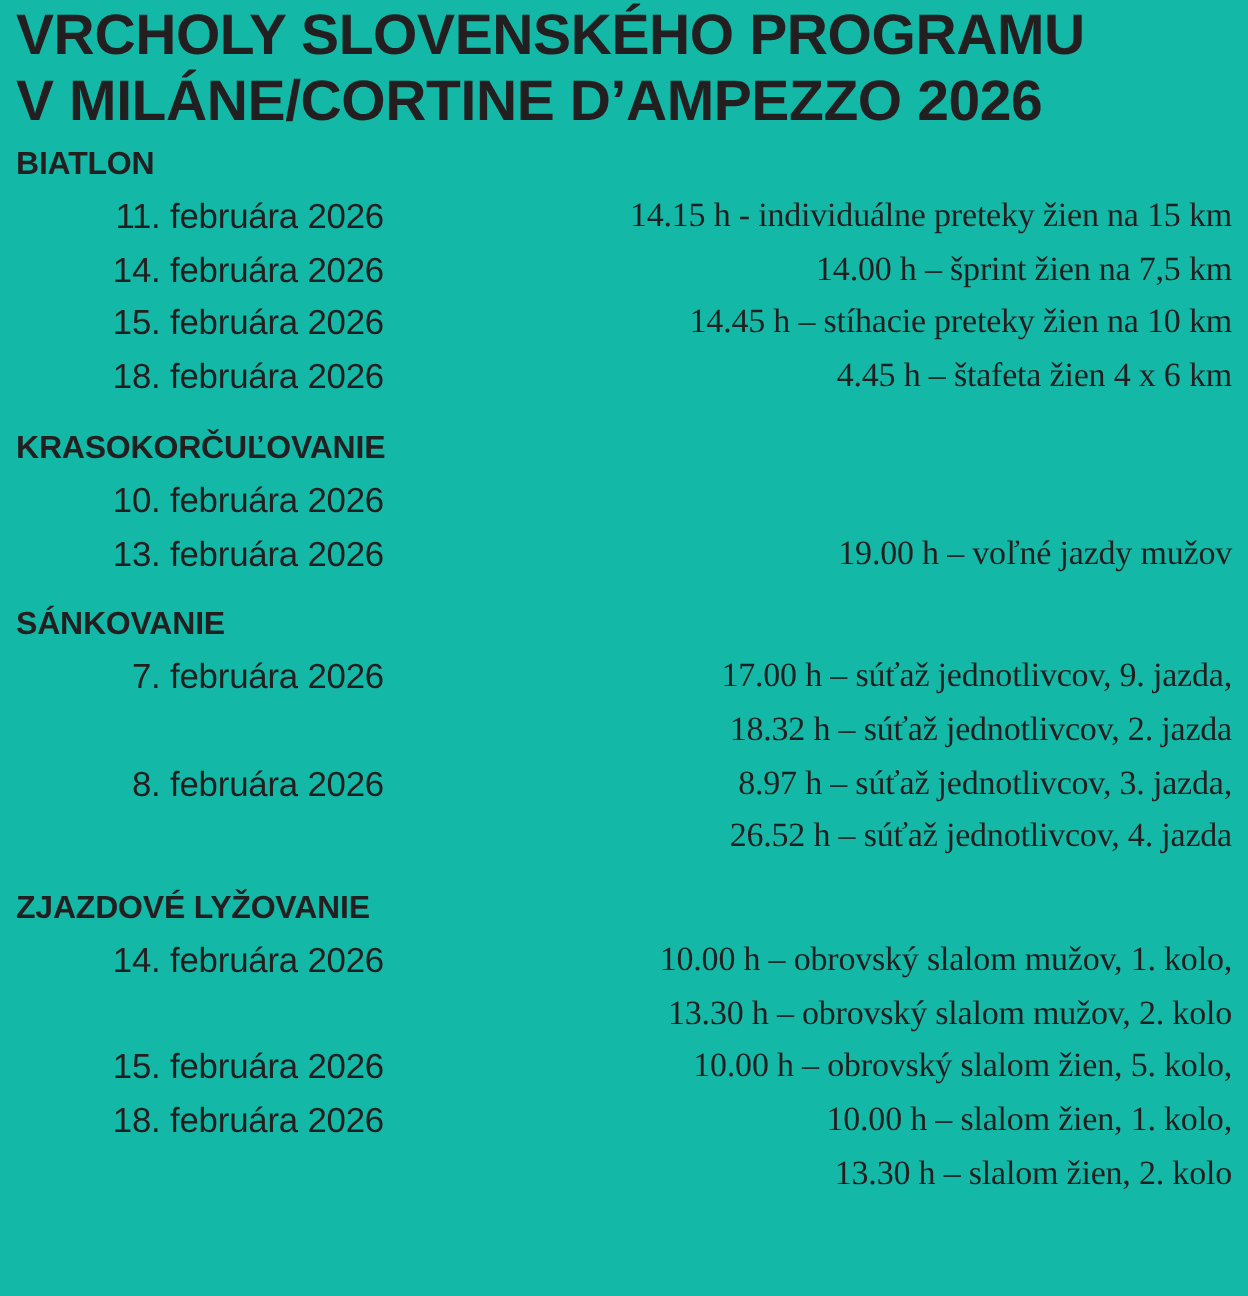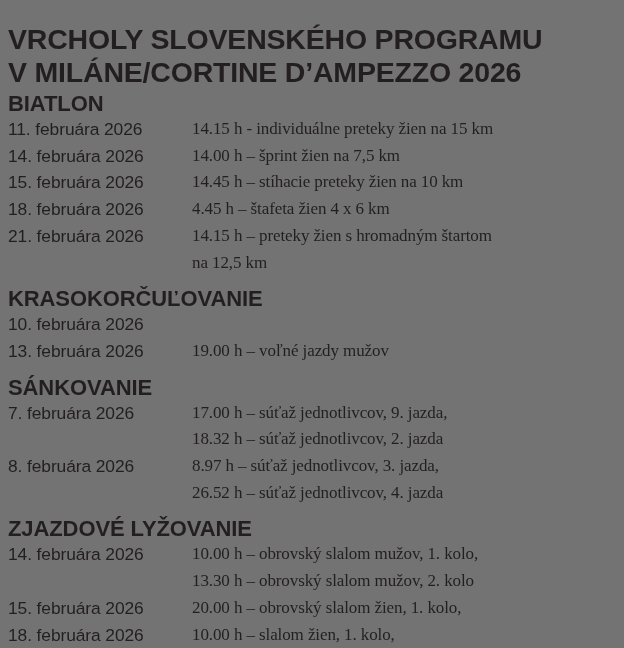--- a/index.html
+++ b/index.html
@@ -11,49 +11,50 @@
     height: 648px;
     background: #e9e9e7;
     font-family: "Liberation Sans", sans-serif;
     color: #231f20;
     overflow: hidden;
   }
   .sheet {
     width: 624px;
     height: 648px;
     box-sizing: border-box;
-    padding: 23px 8px 0 8px;
-    background: #737373;
+    padding: 2px 8px 0 8px;
+    background: #14b8a6;
     position: relative;
   }
   .title {
     font-size: 28.5px;
     font-weight: 700;
     line-height: 33px;
     letter-spacing: -0.2px;
     margin: 0 0 4px 0;
     text-transform: uppercase;
   }
   .title .tline {
     display: block;
     white-space: nowrap;
   }
   .section-head {
-    font-size: 22px;
+    font-size: 16px;
     font-weight: 700;
     line-height: 22px;
     letter-spacing: -0.1px;
     margin: 0;
     padding: 0 0 1px 0;
     text-transform: uppercase;
     white-space: nowrap;
   }
   .rows {
     margin: 0;
     padding: 0;
+    text-align: right;
   }
   .row {
     display: flex;
     align-items: flex-start;
     line-height: 26.7px;
   }
   .col-date {
     flex: 0 0 184px;
     width: 184px;
     font-size: 17.4px;
@@ -110,27 +111,20 @@
             <div class="col-event">
               <span class="ev-line">14.45 h – stíhacie preteky žien na 10 km</span>
             </div>
           </div>
           <div class="row">
             <div class="col-date">18. februára 2026</div>
             <div class="col-event">
               <span class="ev-line">4.45 h – štafeta žien 4 x 6 km</span>
             </div>
           </div>
-          <div class="row">
-            <div class="col-date">21. februára 2026</div>
-            <div class="col-event">
-              <span class="ev-line">14.15 h – preteky žien s hromadným štartom</span>
-              <span class="ev-line">na 12,5 km</span>
-            </div>
-          </div>
         </div>
       </div>
       <div class="block">
         <div class="section-head">KRASOKORČUĽOVANIE</div>
         <div class="rows">
           <div class="row">
             <div class="col-date">10. februára 2026</div>
           </div>
           <div class="row">
             <div class="col-date">13. februára 2026</div>
@@ -165,21 +159,21 @@
           <div class="row">
             <div class="col-date">14. februára 2026</div>
             <div class="col-event">
               <span class="ev-line">10.00 h – obrovský slalom mužov, 1. kolo,</span>
               <span class="ev-line">13.30 h – obrovský slalom mužov, 2. kolo</span>
             </div>
           </div>
           <div class="row">
             <div class="col-date">15. februára 2026</div>
             <div class="col-event">
-              <span class="ev-line">20.00 h – obrovský slalom žien, 1. kolo,</span>
+              <span class="ev-line">10.00 h – obrovský slalom žien, 5. kolo,</span>
             </div>
           </div>
           <div class="row">
             <div class="col-date">18. februára 2026</div>
             <div class="col-event">
               <span class="ev-line">10.00 h – slalom žien, 1. kolo,</span>
               <span class="ev-line">13.30 h – slalom žien, 2. kolo</span>
             </div>
           </div>
         </div>

